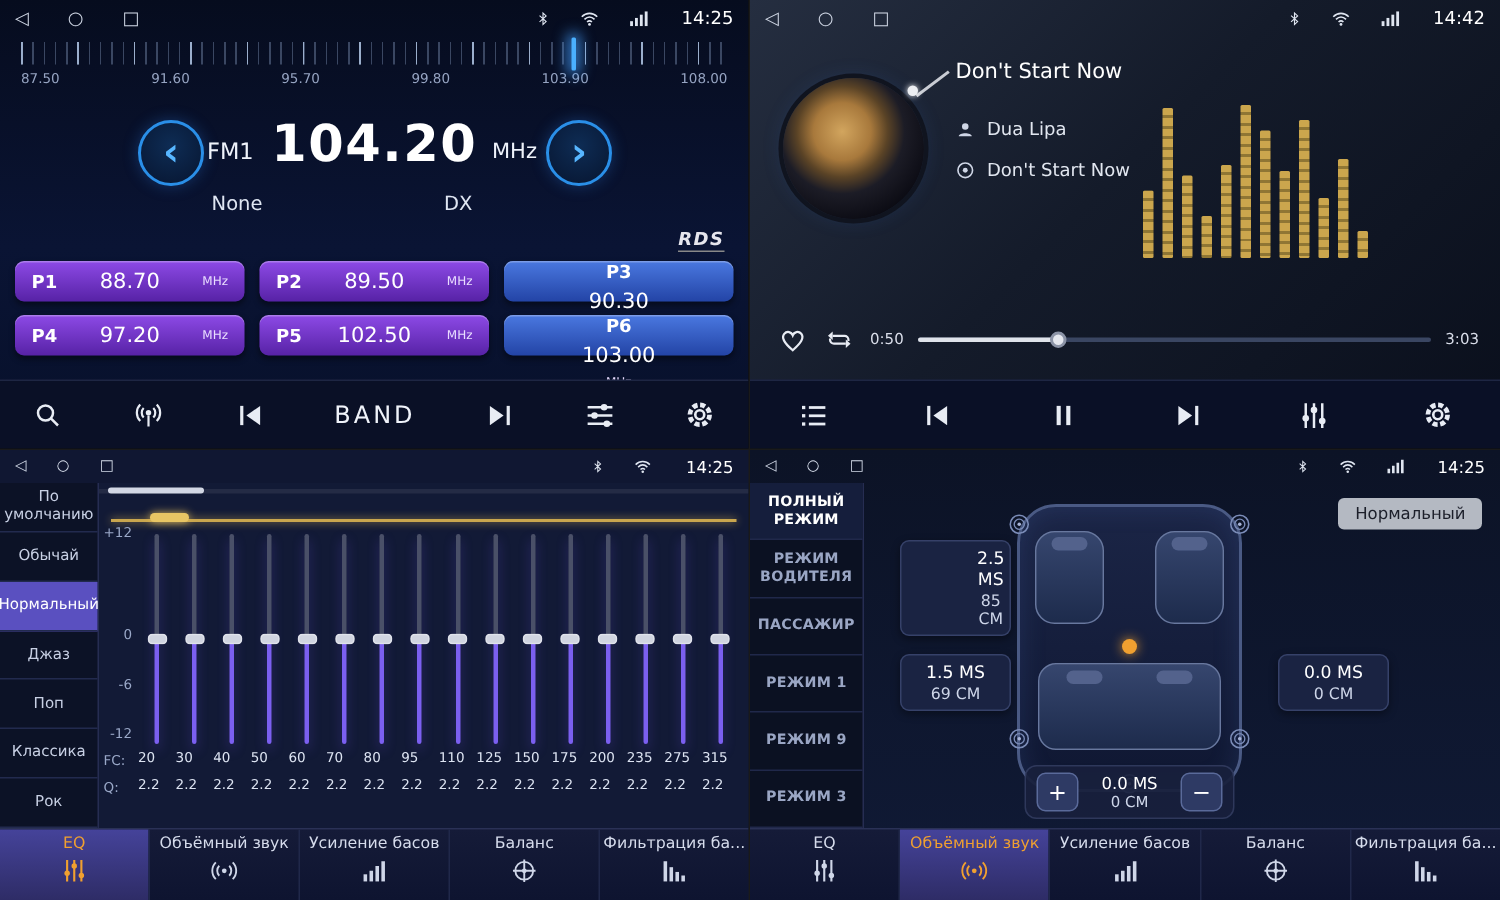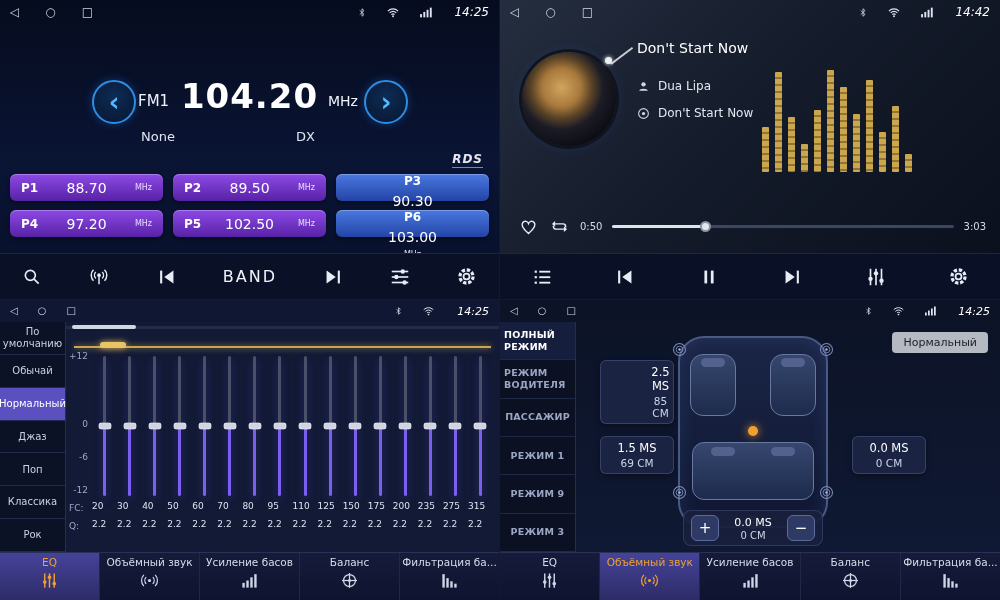--- a/index.html
+++ b/index.html
@@ -9,21 +9,21 @@
   #q-radio { background:linear-gradient(180deg,#060c1e 0%,#0a1434 55%,#07102a 100%); border-right:1px solid #1a1a1a; border-bottom:1px solid #1a1a1a; }
   #q-player { background:linear-gradient(135deg,#252e40 0%,#141b2a 45%,#0a0f1c 100%); border-bottom:1px solid #1a1a1a; }
   #q-eq { background:#101732; border-right:1px solid #1a1a1a; }
   #q-surround { background:linear-gradient(180deg,#0c1326,#101a36); }
 
   
   .sb { position:absolute; top:0; left:0; right:0; height:24px; display:flex; align-items:center; padding:0 10px; z-index:5; }
   .sb-nav { display:flex; gap:26px; align-items:center; }
   .sb-ic { font-size:12px; color:#cfd6e4; line-height:1; }
   .sb-sp { flex:1; }
-  .sb-right { display:flex; align-items:center; gap:19px;font-style:italic; }
+  .sb-right { display:flex; align-items:center; gap:19px; }
   .sb-right svg { display:block; color:#dfe5f0; }
   .sb-time { font-size:12px; color:#fff; margin-left:3px; }
 
   
   .ruler { position:absolute; top:28px; left:14px; right:14px; height:46px; }
   .ticks { position:relative; height:15px;
     background-image:
       repeating-linear-gradient(90deg, rgba(160,180,210,.95) 0 1px, transparent 1px 37.6px),
       repeating-linear-gradient(90deg, rgba(120,140,175,.45) 0 1px, transparent 1px 7.52px);
   }
@@ -92,21 +92,21 @@
   .btrack { position:relative; width:3px; height:140px; background:linear-gradient(180deg,#4a5068 0 50%, #7b5ff0 50% 100%); box-shadow:0 4px 8px rgba(110,80,230,.35); border-radius:2px; }
   .bhandle { position:absolute; left:50%; top:50%; transform:translate(-50%,-50%); width:13px; height:7px; border-radius:3px; background:#d0d4e0; border:1px solid rgba(255,255,255,.35); }
   .fcq-label { position:absolute; left:3px; font-size:9px; color:#9aa8c8; }
   .lbl-fc { top:181px; } .lbl-q { top:199px; }
   .fcrow, .qrow { position:absolute; left:26px; right:6px; display:flex; }
   .fcrow { top:179px; } .qrow { top:197px; }
   .fcv { flex:1; text-align:left; font-size:9px; color:#dde4f2; }
 
   
   .sur-side { position:absolute; left:0; top:22px; bottom:48px; width:76px; display:flex; flex-direction:column; background:#0b1122; border-right:1px solid #262d52; }
-  .sur-side .item { flex:1; display:flex; align-items:center; justify-content:center; font-size:9.5px; font-weight:bold; color:#9aa6c4; border-bottom:1px solid #20284a; padding:0 4px; line-height:1.25; letter-spacing:.2px; }
+  .sur-side .item { flex:1; display:flex; align-items:center; justify-content:center; text-align:center; font-size:9.5px; font-weight:bold; color:#9aa6c4; border-bottom:1px solid #20284a; padding:0 4px; line-height:1.25; letter-spacing:.2px; }
   .sur-side .item.active { color:#fff; background:#151e3c; }
   .chip { position:absolute; right:12px; top:32px; background:#b4b9c2; color:#1c1f2a; font-size:11px; padding:4px 11px; border-radius:4px; }
   .car { position:absolute; left:178px; top:36px; width:150px; height:192px; border:2px solid #4a5a84; border-radius:26px; background:linear-gradient(180deg,#1b2546,#0f1732); box-shadow:inset 0 0 18px rgba(90,120,200,.18); }
   .seat { position:absolute; width:46px; height:62px; border-radius:13px; background:linear-gradient(180deg,#36466e,#1d2b4c); border:1.5px solid #68789f; }
   .seat::before { content:""; position:absolute; left:50%; transform:translateX(-50%); top:3px; width:24px; height:9px; border-radius:5px; background:#53628c; }
   .seat-fl { left:10px; top:16px; } .seat-fr { left:90px; top:16px; }
   .bench { position:absolute; left:12px; right:12px; top:104px; height:58px; border-radius:12px; background:linear-gradient(180deg,#36466e,#1d2b4c); border:1.5px solid #68789f; }
   .bench::before, .bench::after { content:""; position:absolute; top:4px; width:24px; height:9px; border-radius:5px; background:#53628c; }
   .bench::before { left:18px; } .bench::after { right:18px; }
   .spk { position:absolute; }
@@ -150,20 +150,34 @@
               <rect x="2" y="15" width="3.5" height="6"></rect>
               <rect x="8" y="11" width="3.5" height="10"></rect>
               <rect x="14" y="7" width="3.5" height="14"></rect>
               <rect x="20" y="3" width="3.5" height="18"></rect>
             </g>
           </svg>
         <span class="sb-time">14:25</span>
       </span>
     </div>
 
+    <div class="ruler">
+      <div class="ticks">
+        <div class="freq-marker"></div>
+      </div>
+      <div class="ruler-labels">
+
+      <span class="rl">87.50</span>
+          <span class="rl">91.60</span>
+          <span class="rl">95.70</span>
+          <span class="rl">99.80</span>
+          <span class="rl">103.90</span>
+          <span class="rl">108.00</span>
+        </div>
+    </div>
 
     <div class="nav-circle prev">‹</div>
     <div class="nav-circle next">›</div>
     <div class="band-label">FM1</div>
     <div class="freq-value">104.20</div>
     <div class="freq-unit">MHz</div>
     <div class="sub-none">None</div>
     <div class="sub-dx">DX</div>
     <div class="rds">RDS</div>
 

